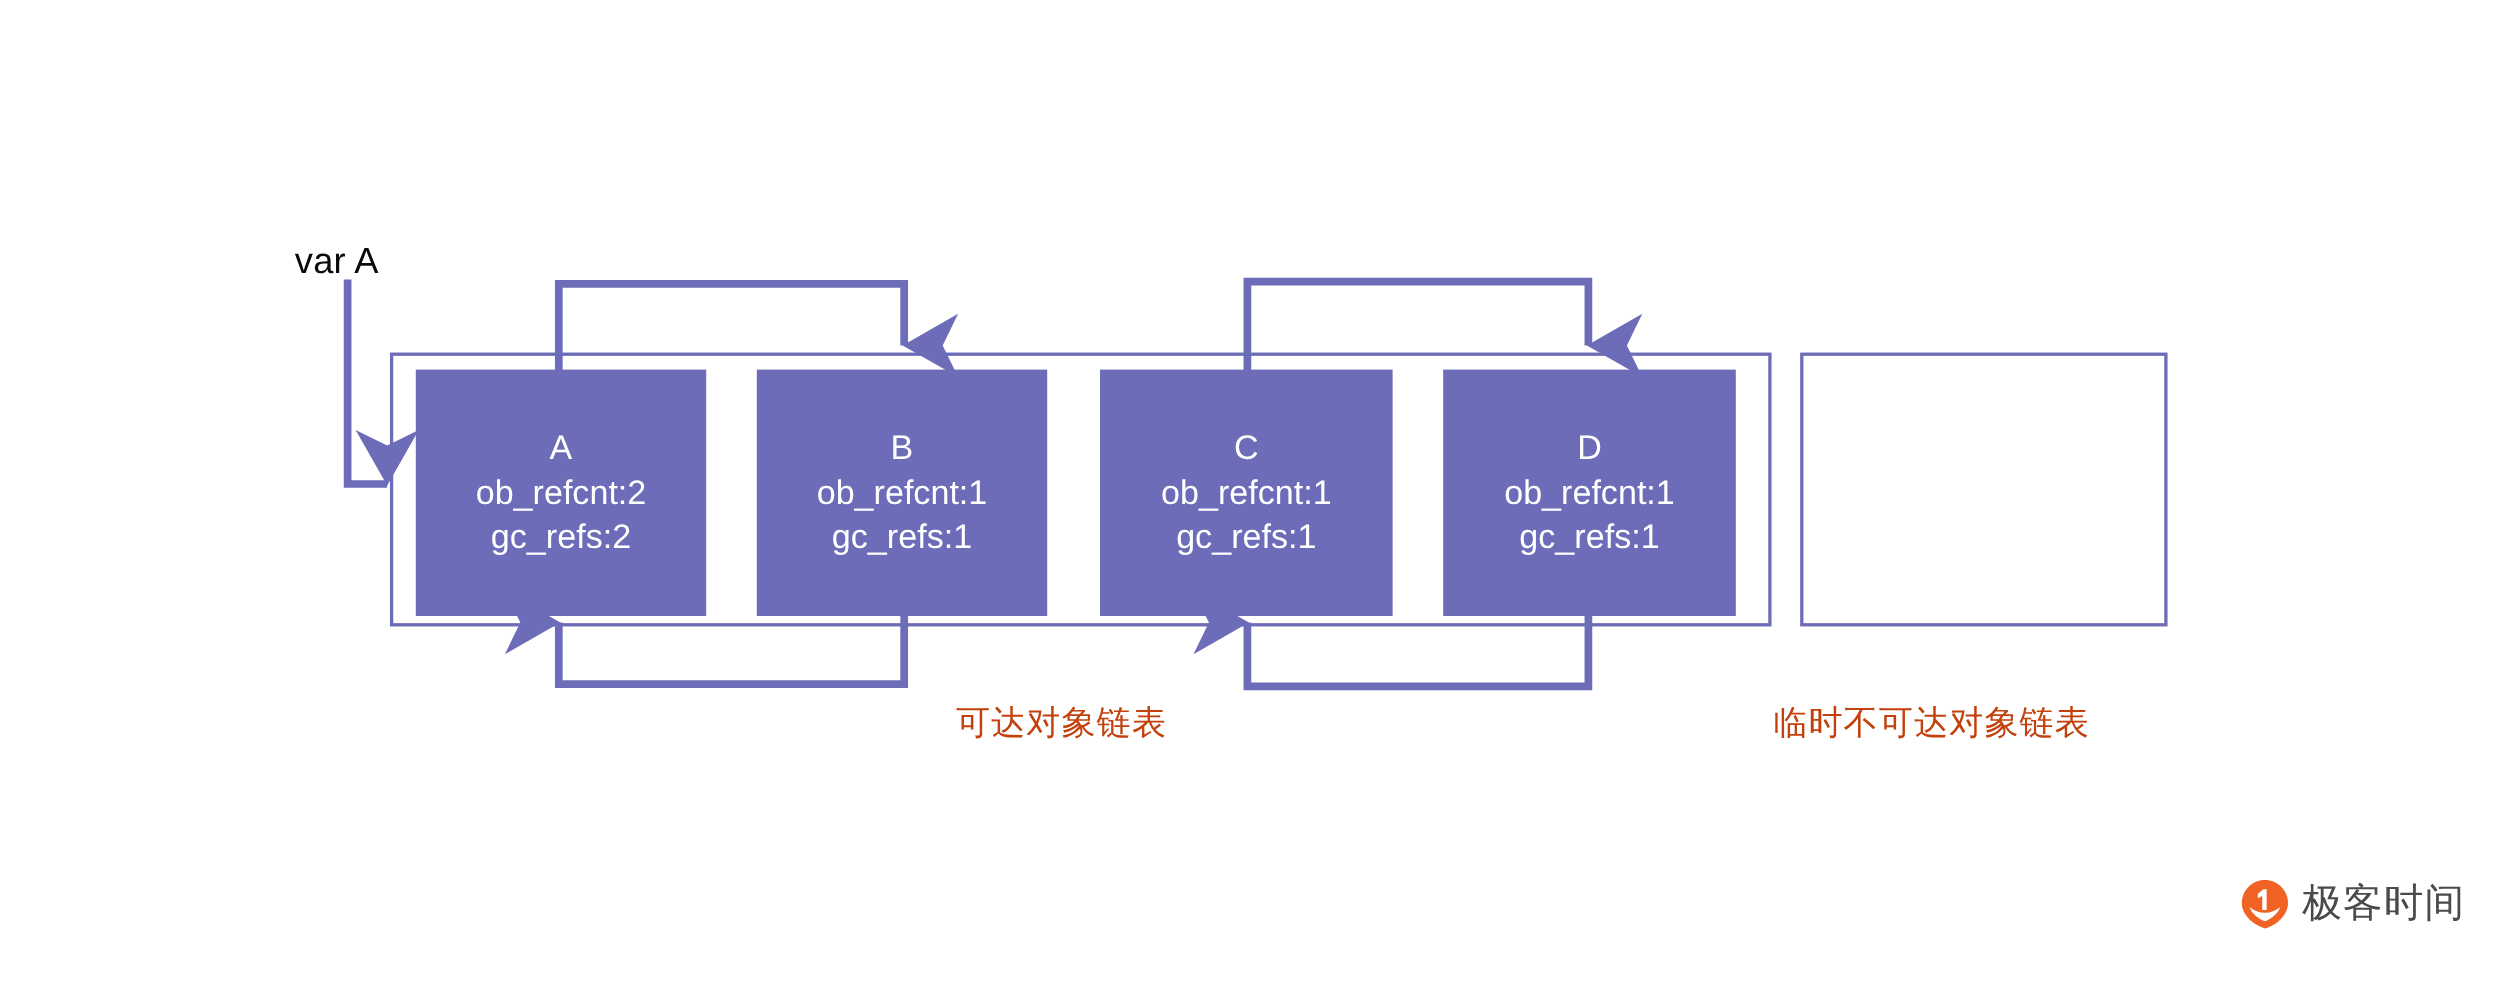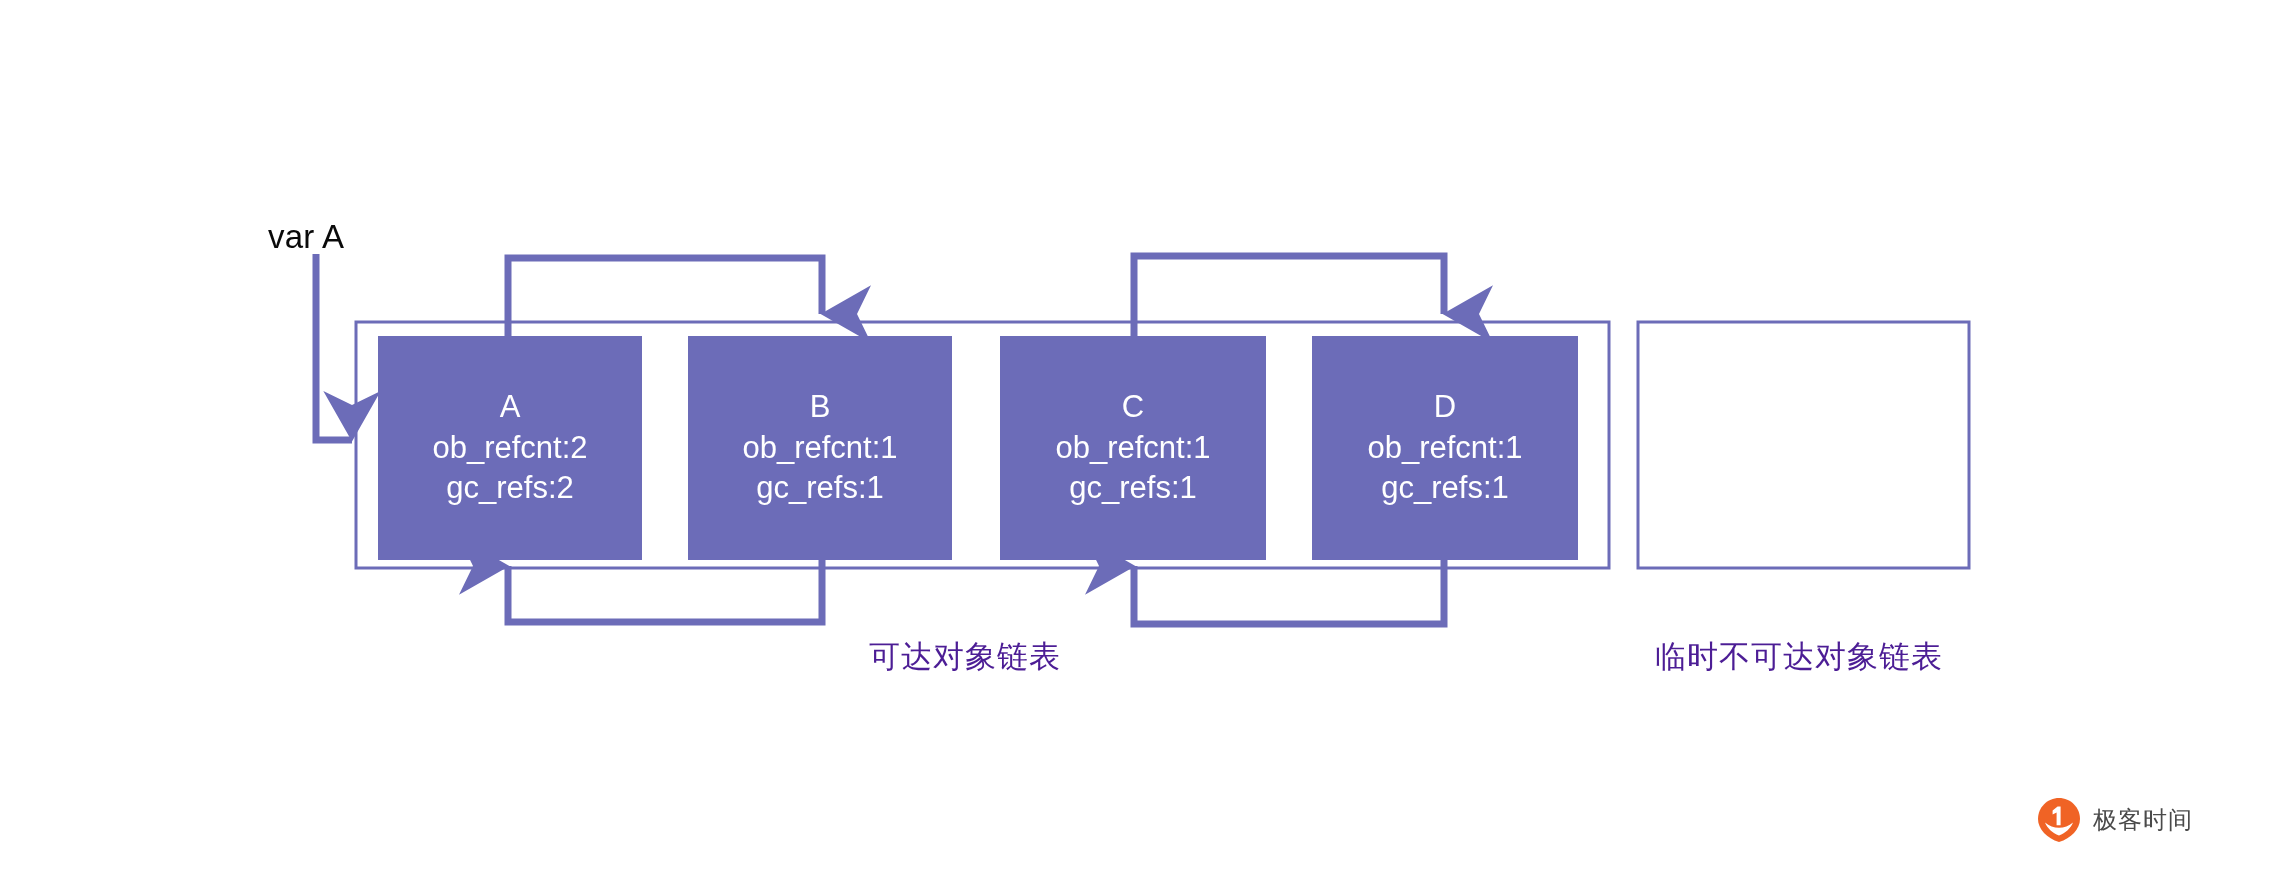--- a/index.html
+++ b/index.html
@@ -43,42 +43,42 @@
     justify-content: center;
     color: #ffffff;
     font-size: 31px;
     line-height: 1.32;
   }
   .node-box .nm { display: block; }
   .node-box .ln { display: block; text-align: center; }
   .caption {
     position: absolute;
     font-size: 31px;
-    color: #4c1d95;
+    color: #c2410c;
     white-space: nowrap;
     letter-spacing: 1px;
   }
   #caption-reachable { left: 869px; top: 636px; }
-  #caption-unreachable { left: 1655px; top: 636px; }
+  #caption-unreachable { left: 1612px; top: 636px; }
 
   .logo {
     position: absolute;
     left: 2036px;
     top: 797px;
     display: flex;
     align-items: center;
     gap: 11px;
   }
   .logo-mark {
     width: 46px;
     height: 46px;
     position: relative;
   }
   .logo-text {
-    font-size: 24px;
+    font-size: 36px;
     color: #4a4a4a;
     letter-spacing: 1px;
     font-weight: 500;
     white-space: nowrap;
     text-align: center;
   }
 </style>
 </head>
 <body>
 

